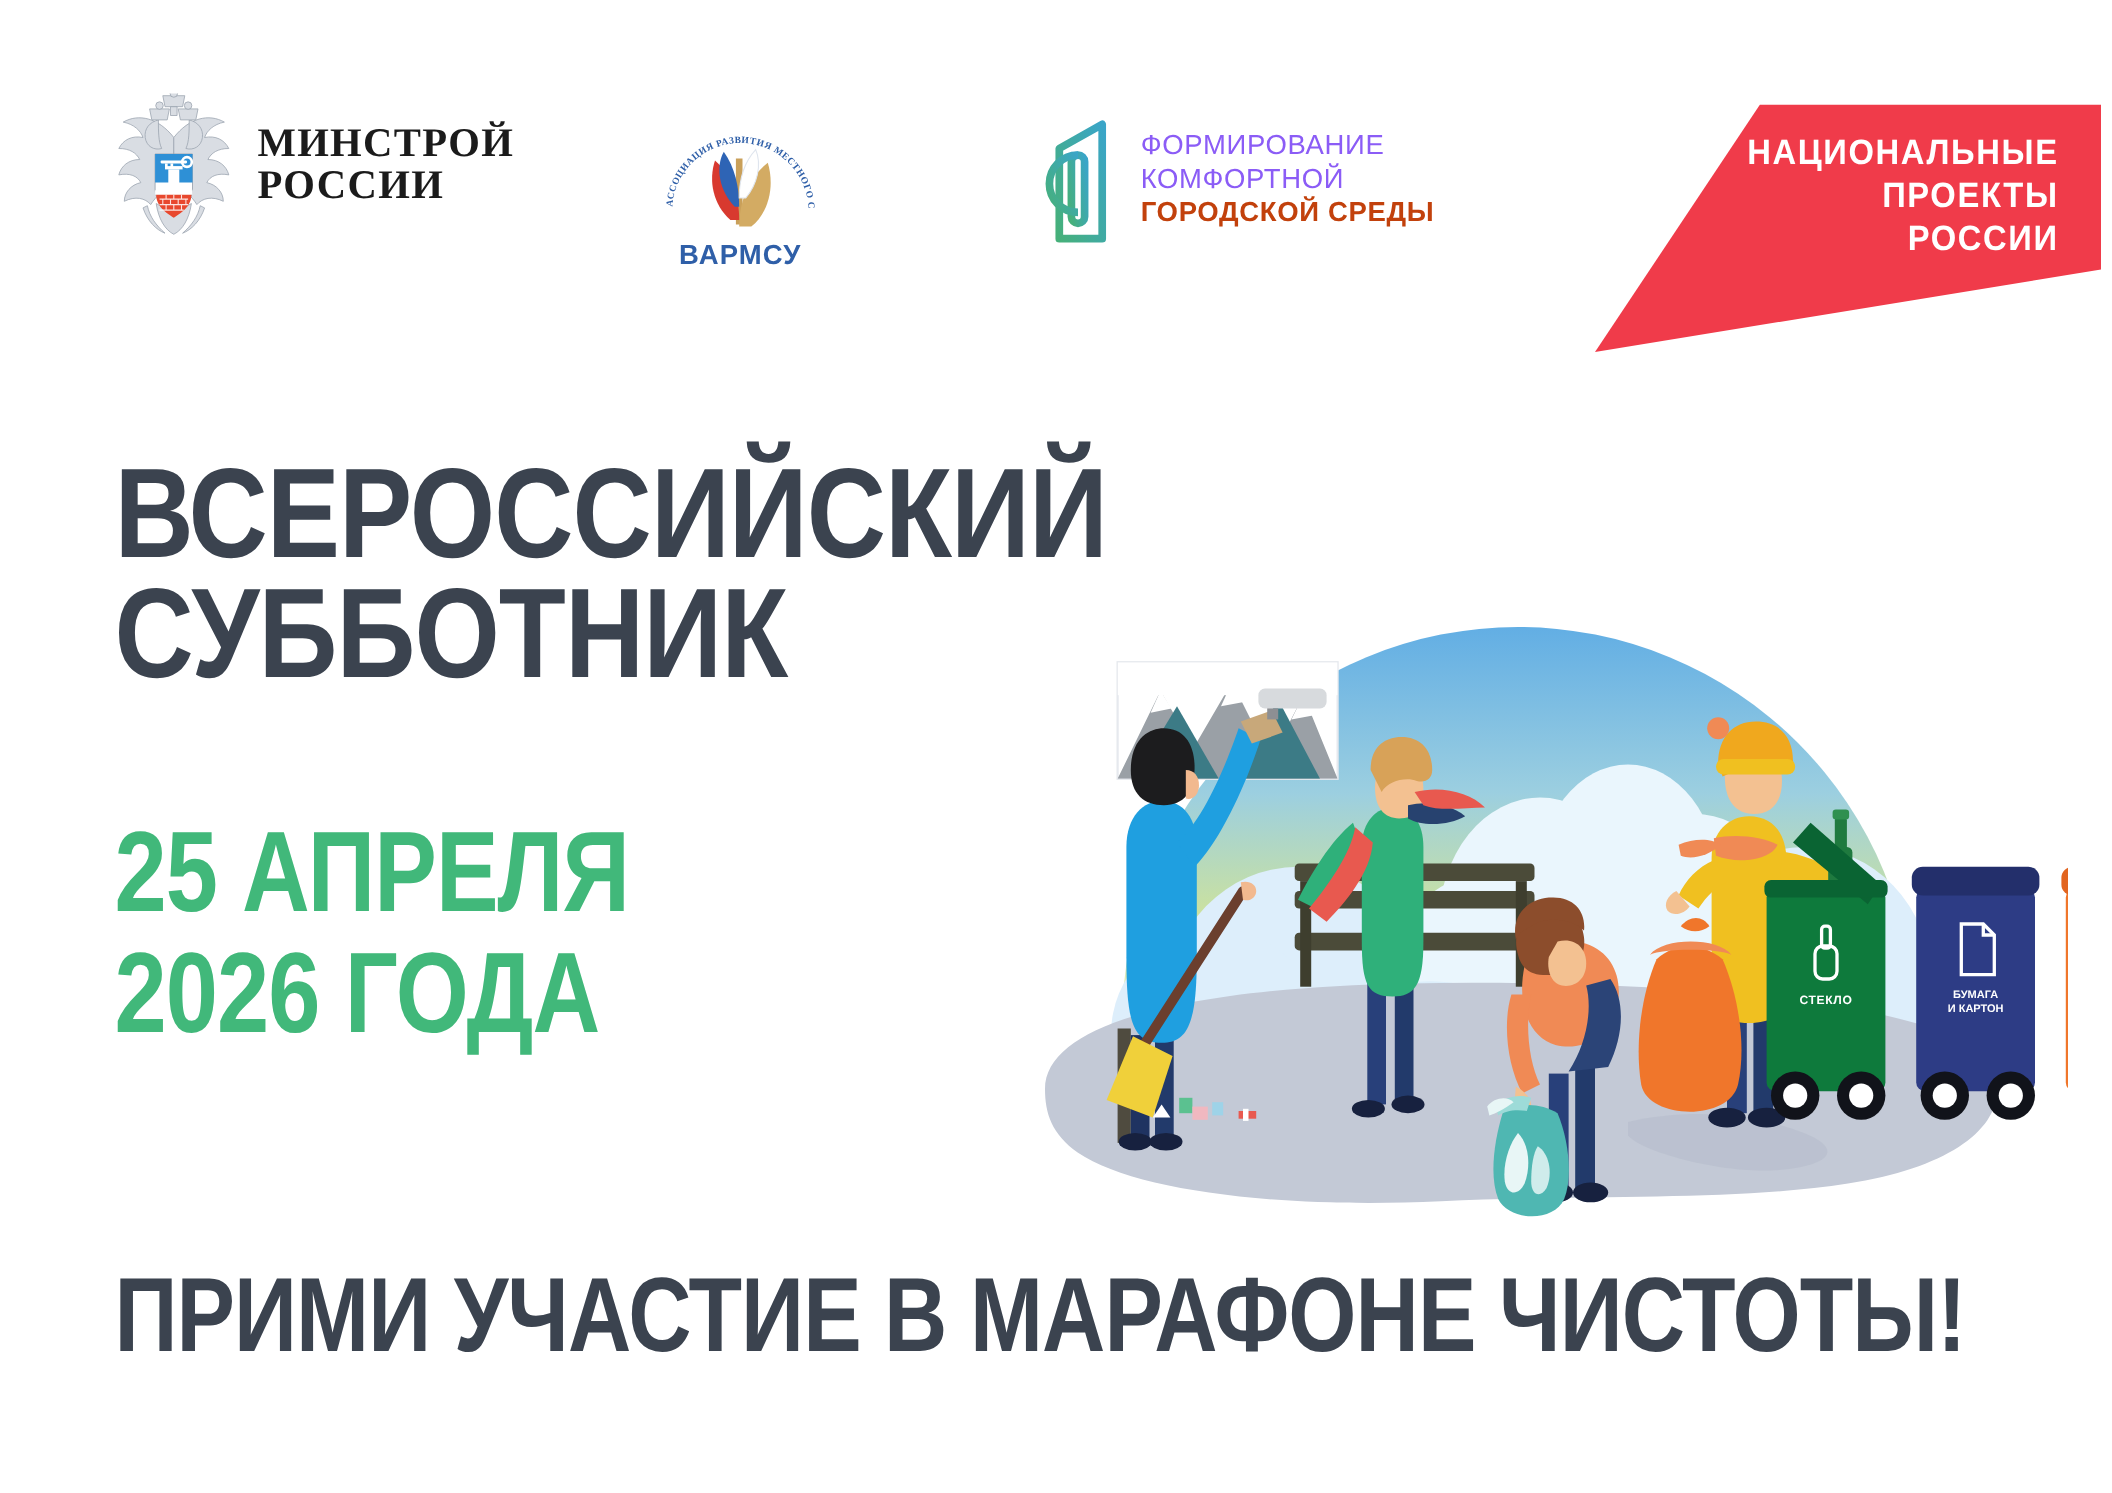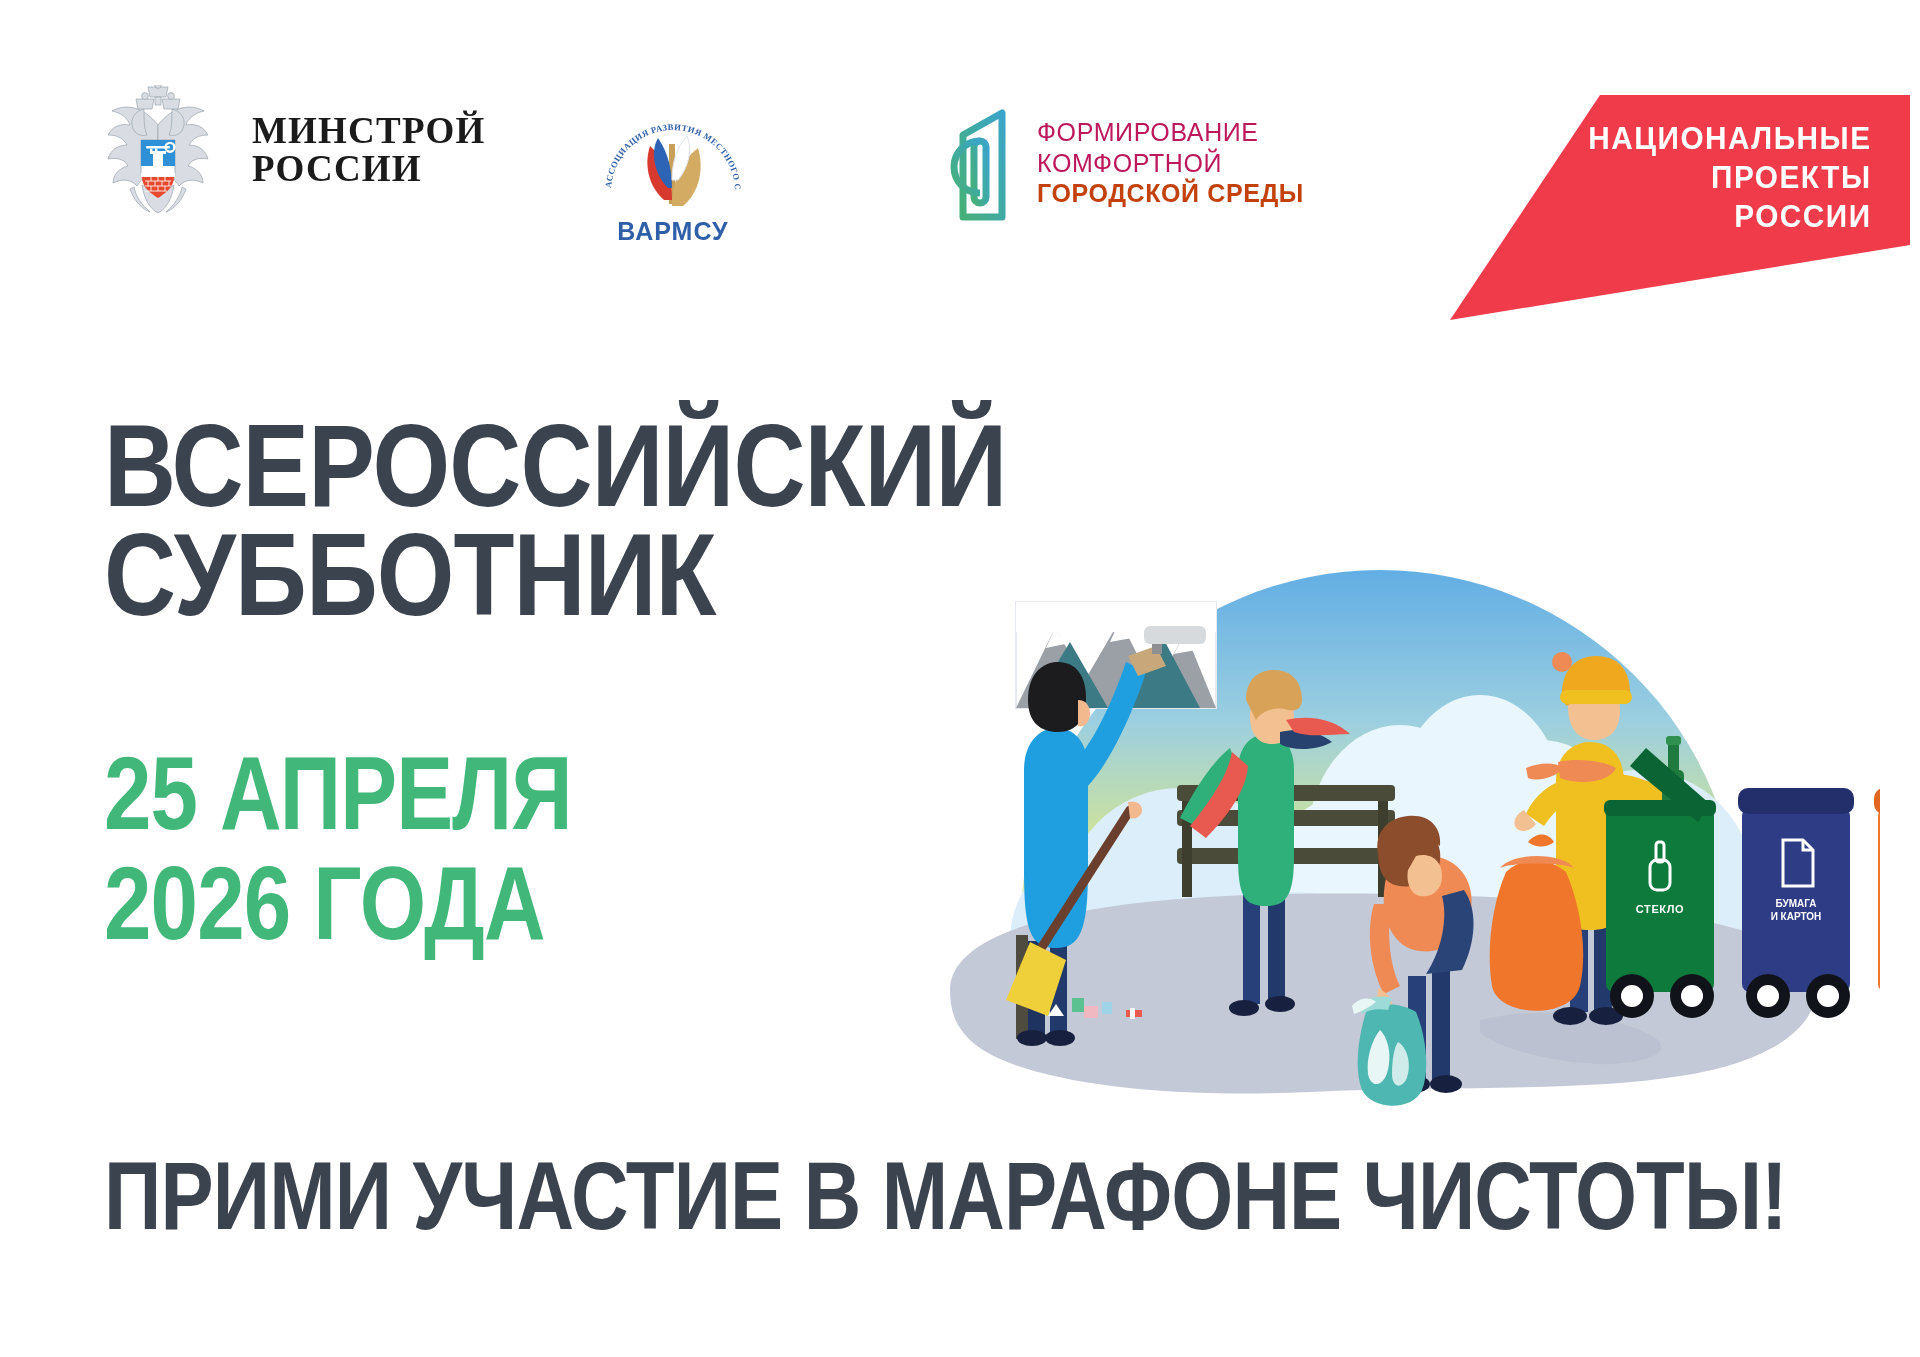--- a/index.html
+++ b/index.html
@@ -11,38 +11,38 @@
     position:relative;
     overflow:hidden;
   }
 
   
   .logo-strip{
     position:absolute; left:0; top:0; width:1920px; height:300px;
   }
 
   
-  .minstroy{ position:absolute; left:100px; top:85px; display:flex; align-items:center; gap:36px; }
+  .minstroy{ position:absolute; left:100px; top:85px; display:flex; align-items:center; gap:18px; }
   .eagle{ width:116px; height:130px; position:relative; }
   .eagle svg{ display:block; }
   .minstroy-text{ line-height:1.02; }
   .minstroy-text div{
     font-family:"Liberation Serif", serif;
     font-weight:700; font-size:37px; letter-spacing:1.2px; color:#1b1b1b;
   }
 
   
   .varmsu{ position:absolute; left:588px; top:88px; width:170px; height:160px; }
   .varmsu svg{ display:block; }
 
   
   .gks{ position:absolute; left:945px; top:105px; display:flex; align-items:center; gap:24px; }
   .gks-mark{ width:68px; height:116px; }
   .gks-text{ line-height:1.22; }
-  .gks-text div{ font-size:25px; letter-spacing:.6px; color:#be185d; font-weight:400; }
+  .gks-text div{ font-size:25px; letter-spacing:.6px; color:#8b5cf6; font-weight:400; }
   .gks-text div.b{ font-weight:700; color:#c2410c; }
 
   
   .npr{ position:absolute; left:1440px; top:95px; width:470px; height:230px; }
   .npr svg{ display:block; position:absolute; left:0; top:0; }
   .npr-text{
     position:absolute; right:38px; top:24px;
     text-align:right; color:#ffffff; font-weight:700;
     font-size:32px; line-height:1.22; letter-spacing:1.6px;
     transform:scaleX(.93); transform-origin:right top;

